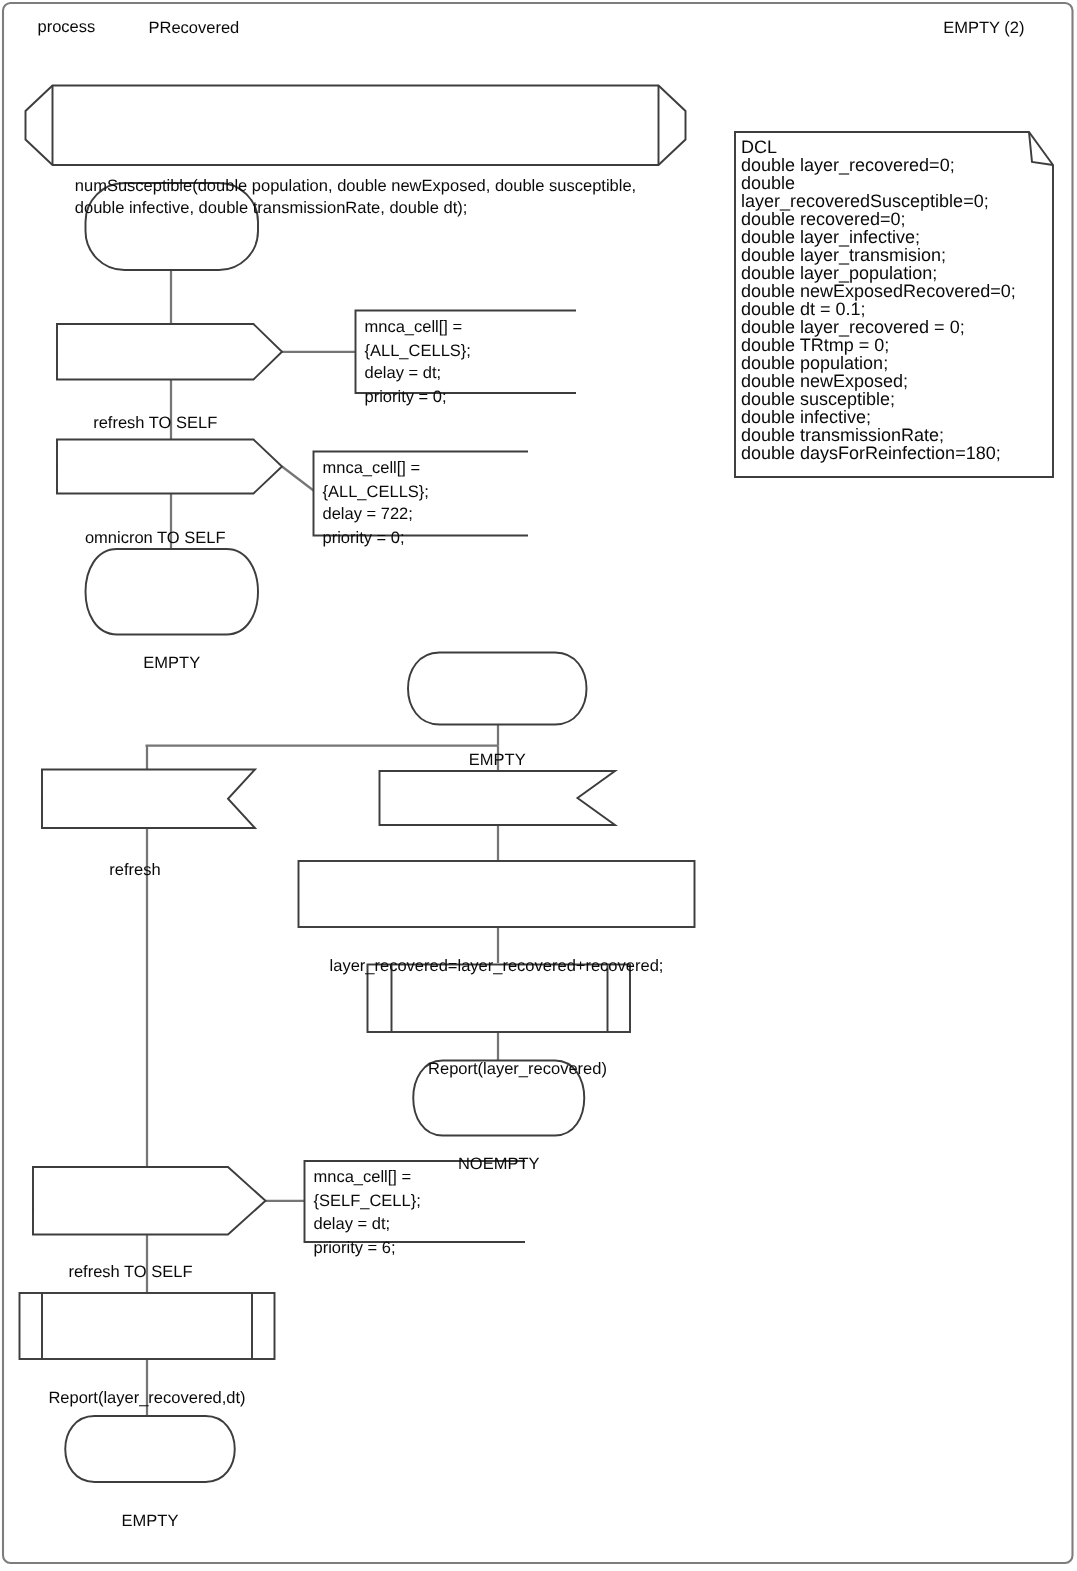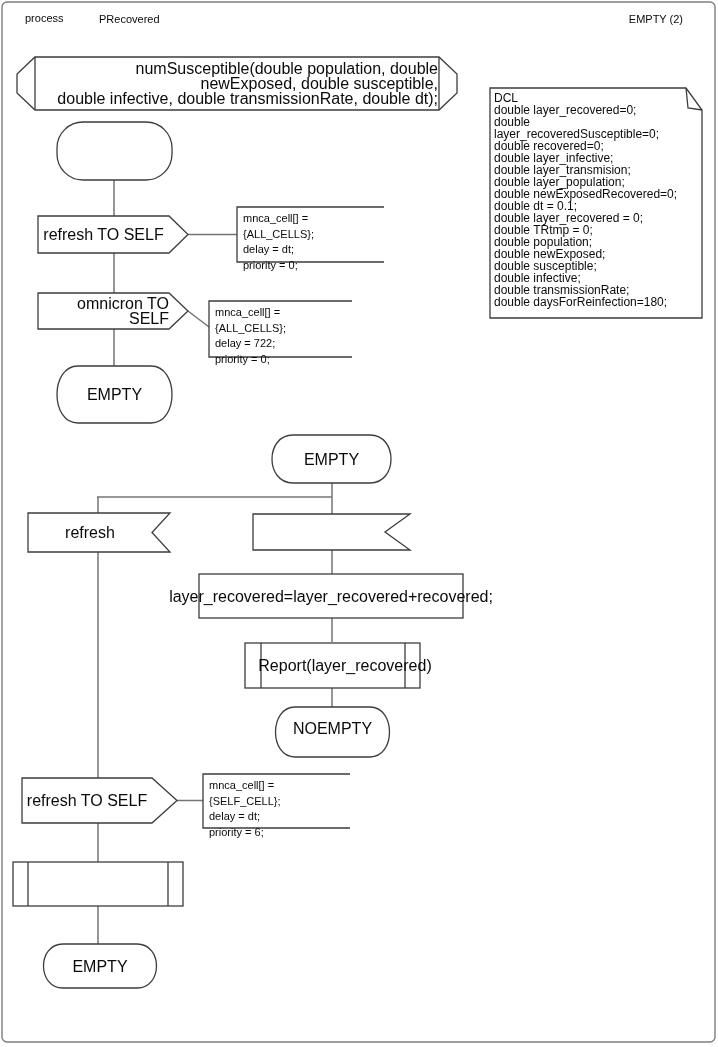--- a/index.html
+++ b/index.html
@@ -8,25 +8,26 @@
     width:718px;height:1047px;
     background:#ffffff;
     font-family:"Liberation Sans", sans-serif;
     color:#000;
     overflow:hidden;
   }
   svg{position:absolute;left:0;top:0;}
   .lbl{
     position:absolute;
     display:flex;align-items:center;justify-content:center;
-    text-align:right;
+    text-align:left;
     white-space:pre-line;
-    font-size:16px;line-height:15px;
+    font-size:11px;line-height:15px;
     color:#0a0a0a;
     pointer-events:none;
+    margin-top:48px;
   }
   .txtblock{
     position:absolute;
     white-space:pre-line;
     font-size:11px;line-height:15.5px;
     color:#0a0a0a;
     text-align:left;
   }
   .dcl-lbl{
     position:absolute;
@@ -139,15 +140,16 @@
 
   <div class="lbl" style="left:273px;top:435px;width:117px;height:48px;">EMPTY</div>
   <div class="lbl" style="left:28px;top:513px;width:124px;height:39px;">refresh</div>
   <div class="lbl" style="left:199px;top:574px;width:264px;height:44px;">layer_recovered=layer_recovered+recovered;</div>
   <div class="lbl" style="left:261px;top:643px;width:144px;height:45px;padding-left:12px;">Report(layer_recovered)</div>
   <div class="lbl" style="left:275px;top:707px;width:115px;height:43px;">NOEMPTY</div>
   <div class="lbl" style="left:22px;top:778px;width:130px;height:45px;">refresh TO SELF</div>
   <div class="txtblock" style="left:209px;top:778px;width:138px;">mnca_cell[] = {SELF_CELL};
 delay = dt;
 priority = 6;</div>
+  <div class="lbl" style="left:28px;top:862px;width:140px;height:44px;">Report(layer_recovered,dt)</div>
   <div class="lbl" style="left:43px;top:944px;width:114px;height:44px;">EMPTY</div>
 
 </div>
 
 </body></html>

